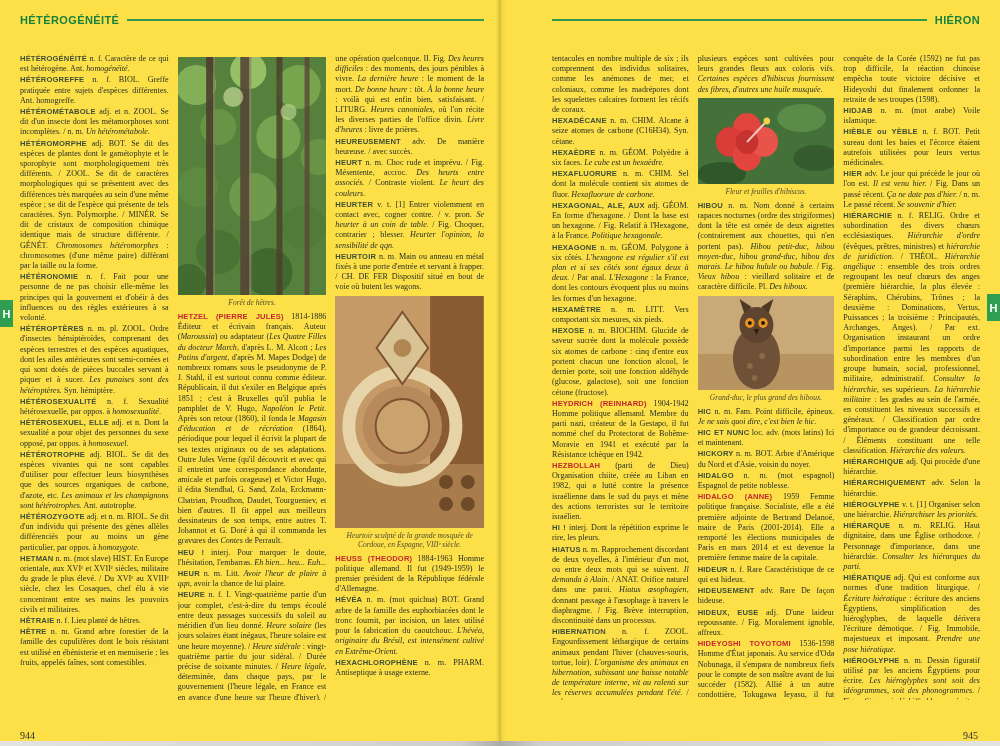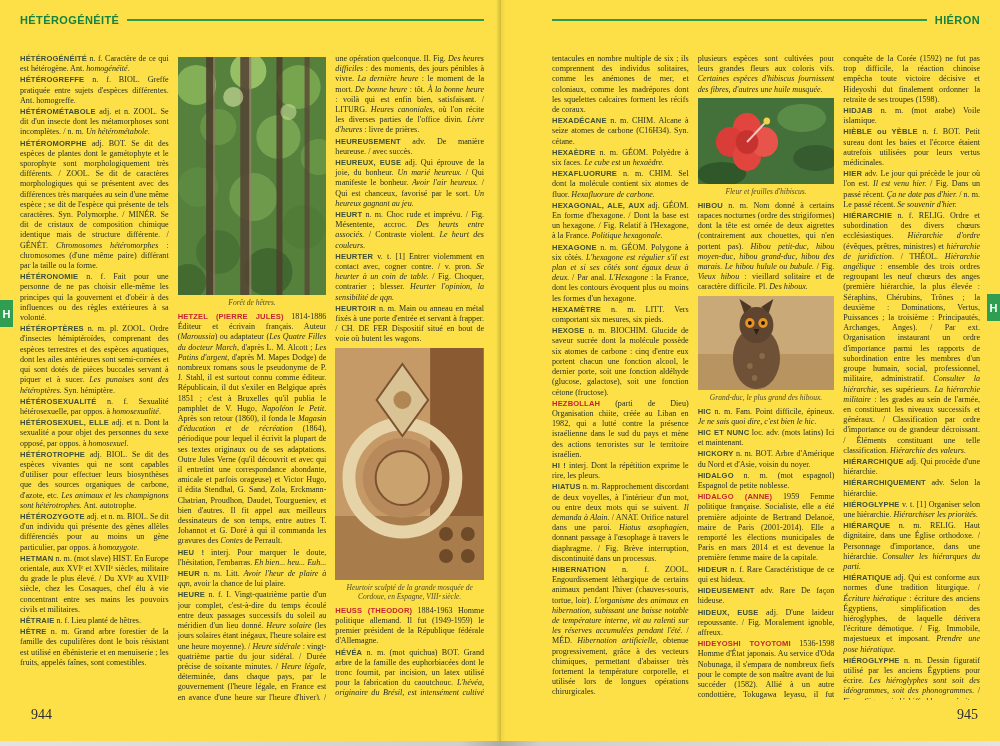--- a/index.html
+++ b/index.html
@@ -19,21 +19,21 @@
   .col{flex:1;min-width:0;overflow:hidden;text-align:justify;margin-top:18px;}
   .col p{margin:0 0 1px 0;font-size:8.1px;line-height:10.2px;}
   .hw{font-family:"Liberation Sans",sans-serif;font-weight:700;font-size:7.6px;letter-spacing:.15px;}
   .hw.common{color:#3e4f38;}
   .hw.proper{color:#c22731;}
   i{font-style:italic;}
   figure.photo{margin:3px 0 5px 0;}
   .ph{width:100%;display:block;}
   figcaption{font-size:7.5px;line-height:9px;font-style:italic;text-align:center;
              color:#4e4a33;margin-top:3px;}
-  .pagenum{position:absolute;bottom:18px;font-size:14px;color:#2d2d2d;margin-left:11px;}
+  .pagenum{position:absolute;bottom:0;font-size:10px;color:#2d2d2d;}
   .pagenum-left{left:20px;}
   .pagenum-right{right:22px;}
   .tab{position:absolute;width:13px;height:27px;background:#2f9e50;color:#fff;
        font-family:"Liberation Sans",sans-serif;font-weight:700;font-size:11px;
        display:flex;align-items:center;justify-content:center;}
   .tab-left{left:0;top:300px;}
   .tab-right{right:0;top:294px;}
   .seam{position:absolute;left:496px;top:0;bottom:5px;width:10px;
         background:linear-gradient(90deg,rgba(0,0,0,0) 0%,rgba(0,0,0,.16) 45%,rgba(0,0,0,.05) 55%,rgba(0,0,0,0) 100%);}
   .binding{position:absolute;left:0;right:0;bottom:0;height:5px;
@@ -93,21 +93,20 @@
             <figcaption>Forêt de hêtres.</figcaption>
           </figure>
           <p><b class="hw proper">HETZEL (PIERRE JULES)</b> 1814-1886 Éditeur et écrivain français. Auteur (<i>Maroussia</i>) ou adaptateur (<i>Les Quatre Filles du docteur March</i>, d'après L. M. Alcott ; <i>Les Patins d'argent</i>, d'après M. Mapes Dodge) de nombreux romans sous le pseudonyme de P. J. Stahl, il est surtout connu comme éditeur. Républicain, il dut s'exiler en Belgique après 1851 ; c'est à Bruxelles qu'il publia le pamphlet de V. Hugo, <i>Napoléon le Petit</i>. Après son retour (1860), il fonda le <i>Magasin d'éducation et de récréation</i> (1864), périodique pour lequel il écrivit la plupart de ses textes originaux ou de ses adaptations. Outre Jules Verne (qu'il découvrit et avec qui il entretint une correspondance abondante, amicale et parfois orageuse) et Victor Hugo, il édita Stendhal, G. Sand, Zola, Erckmann-Chatrian, Proudhon, Daudet, Tourgueniev, et bien d'autres. Il fit appel aux meilleurs dessinateurs de son temps, entre autres T. Johannot et G. Doré à qui il commanda les gravures des <i>Contes</i> de Perrault.</p>
           <p><b class="hw common">HEU !</b> interj. Pour marquer le doute, l'hésitation, l'embarras. <i>Eh bien... heu... Euh...</i></p>
           <p><b class="hw common">HEUR</b> n. m. Litt. <i>Avoir l'heur de plaire à qqn</i>, avoir la chance de lui plaire.</p>
           <p><b class="hw common">HEURE</b> n. f. I. Vingt-quatrième partie d'un jour complet, c'est-à-dire du temps écoulé entre deux passages successifs du soleil au méridien d'un lieu donné. <i>Heure solaire</i> (les jours solaires étant inégaux, l'heure solaire est une heure moyenne). / <i>Heure sidérale</i> : vingt-quatrième partie du jour sidéral. / Durée précise de soixante minutes. / <i>Heure légale</i>, déterminée, dans chaque pays, par le gouvernement (l'heure légale, en France est en avance d'une heure sur l'heure d'hiver). / Moment déterminé de la journée. <i>L'heure du repas.</i> / <i>Heure H</i> : heure prévue, mais non divulguée, pour</p>
         </div>
       <div class="col">
           <p>une opération quelconque. II. Fig. <i>Des heures difficiles</i> : des moments, des jours pénibles à vivre. <i>La dernière heure</i> : le moment de la mort. <i>De bonne heure</i> : tôt. <i>À la bonne heure</i> : voilà qui est enfin bien, satisfaisant. / LITURG. <i>Heures canoniales</i>, où l'on récite les diverses parties de l'office divin. <i>Livre d'heures</i> : livre de prières.</p>
           <p><b class="hw common">HEUREUSEMENT</b> adv. De manière heureuse. / avec succès.</p>
-          <p><b class="hw common">HEUREUX, EUSE</b> adj. Qui éprouve de la joie, du bonheur. <i>Un marié heureux.</i> / Qui manifeste le bonheur. <i>Avoir l'air heureux.</i> / Qui est chanceux, favorisé par le sort. <i>Un heureux gagnant au jeu.</i></p>
           <p><b class="hw common">HEURT</b> n. m. Choc rude et imprévu. / Fig. Mésentente, accroc. <i>Des heurts entre associés.</i> / Contraste violent. <i>Le heurt des couleurs.</i></p>
           <p><b class="hw common">HEURTER</b> v. t. [1] Entrer violemment en contact avec, cogner contre. / v. pron. <i>Se heurter à un coin de table.</i> / Fig. Choquer, contrarier ; blesser. <i>Heurter l'opinion, la sensibilité de qqn.</i></p>
           <p><b class="hw common">HEURTOIR</b> n. m. Main ou anneau en métal fixés à une porte d'entrée et servant à frapper. / CH. DE FER Dispositif situé en bout de voie où butent les wagons.</p>
           <figure class="photo photo-heurtoir">
             <svg class="ph" viewBox="0 0 150 232" preserveAspectRatio="none" height="232">
               <rect width="150" height="232" fill="#c59a66"></rect>
               <rect x="96" y="0" width="54" height="232" fill="#8a5a33"></rect>
               <rect y="168" width="150" height="64" fill="#a97c4b"></rect>
               <circle cx="112" cy="186" r="7" fill="#6e4a28"></circle>
               <circle cx="134" cy="186" r="7" fill="#6e4a28"></circle>
@@ -137,20 +136,21 @@
     <div class="cols">
       <div class="col">
           <p>tentacules en nombre multiple de six ; ils comprennent des individus solitaires, comme les anémones de mer, et coloniaux, comme les madrépores dont les squelettes calcaires forment les récifs de coraux.</p>
           <p><b class="hw common">HEXADÉCANE</b> n. m. CHIM. Alcane à seize atomes de carbone (C16H34). Syn. cétane.</p>
           <p><b class="hw common">HEXAÈDRE</b> n. m. GÉOM. Polyèdre à six faces. <i>Le cube est un hexaèdre.</i></p>
           <p><b class="hw common">HEXAFLUORURE</b> n. m. CHIM. Sel dont la molécule contient six atomes de fluor. <i>Hexafluorure de carbone.</i></p>
           <p><b class="hw common">HEXAGONAL, ALE, AUX</b> adj. GÉOM. En forme d'hexagone. / Dont la base est un hexagone. / Fig. Relatif à l'Hexagone, à la France. <i>Politique hexagonale.</i></p>
           <p><b class="hw common">HEXAGONE</b> n. m. GÉOM. Polygone à six côtés. <i>L'hexagone est régulier s'il est plan et si ses côtés sont égaux deux à deux.</i> / Par anal. <i>L'Hexagone</i> : la France, dont les contours évoquent plus ou moins les formes d'un hexagone.</p>
           <p><b class="hw common">HEXAMÈTRE</b> n. m. LITT. Vers comportant six mesures, six pieds.</p>
           <p><b class="hw common">HEXOSE</b> n. m. BIOCHIM. Glucide de saveur sucrée dont la molécule possède six atomes de carbone : cinq d'entre eux portent chacun une fonction alcool, le dernier porte, soit une fonction aldéhyde (glucose, galactose), soit une fonction cétone (fructose).</p>
+          <p><b class="hw proper">HEYDRICH (REINHARD)</b> 1904-1942 Homme politique allemand. Membre du parti nazi, créateur de la Gestapo, il fut nommé chef du Protectorat de Bohême-Moravie en 1941 et exécuté par la Résistance tchèque en 1942.</p>
           <p><b class="hw proper">HEZBOLLAH</b> (parti de Dieu) Organisation chiite, créée au Liban en 1982, qui a lutté contre la présence israélienne dans le sud du pays et mène des actions terroristes sur le territoire israélien.</p>
           <p><b class="hw common">HI !</b> interj. Dont la répétition exprime le rire, les pleurs.</p>
           <p><b class="hw common">HIATUS</b> n. m. Rapprochement discordant de deux voyelles, à l'intérieur d'un mot, ou entre deux mots qui se suivent. <i>Il demanda à Alain.</i> / ANAT. Orifice naturel dans une paroi. <i>Hiatus œsophagien</i>, donnant passage à l'œsophage à travers le diaphragme. / Fig. Brève interruption, discontinuité dans un processus.</p>
           <p><b class="hw common">HIBERNATION</b> n. f. ZOOL. Engourdissement léthargique de certains animaux pendant l'hiver (chauves-souris, tortue, loir). <i>L'organisme des animaux en hibernation, subissant une baisse notable de température interne, vit au ralenti sur les réserves accumulées pendant l'été.</i> / MÉD. <i>Hibernation artificielle</i>, obtenue progressivement, grâce à des vecteurs chimiques, permettant d'abaisser très fortement la température corporelle, et utilisée lors de longues opérations chirurgicales.</p>
         </div>
       <div class="col">
           <p>plusieurs espèces sont cultivées pour leurs grandes fleurs aux coloris vifs. <i>Certaines espèces d'hibiscus fournissent des fibres, d'autres une huile musquée.</i></p>
           <figure class="photo photo-hibiscus">
             <svg class="ph" viewBox="0 0 145 86" preserveAspectRatio="none" height="86">
               <rect width="145" height="86" fill="#44703a"></rect>

